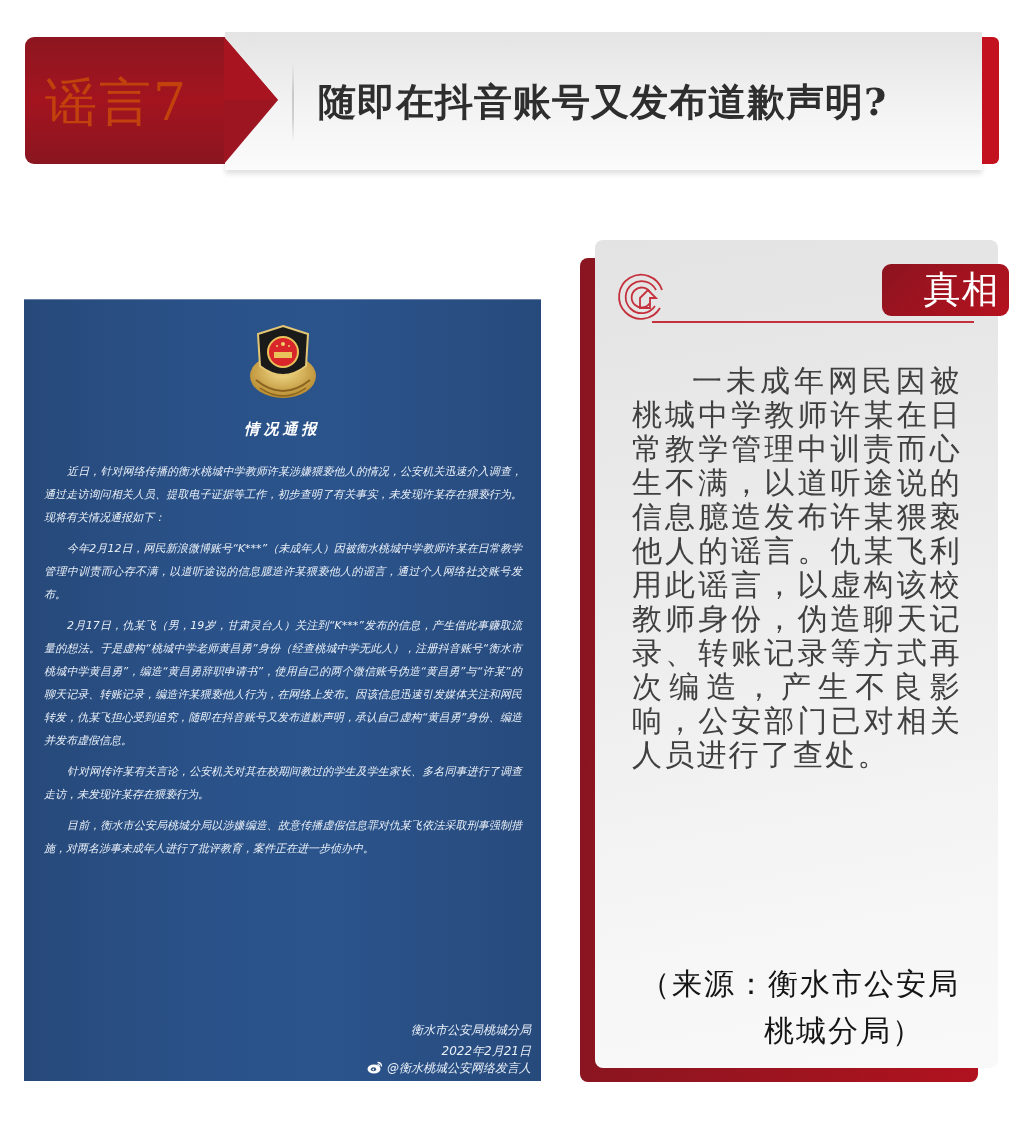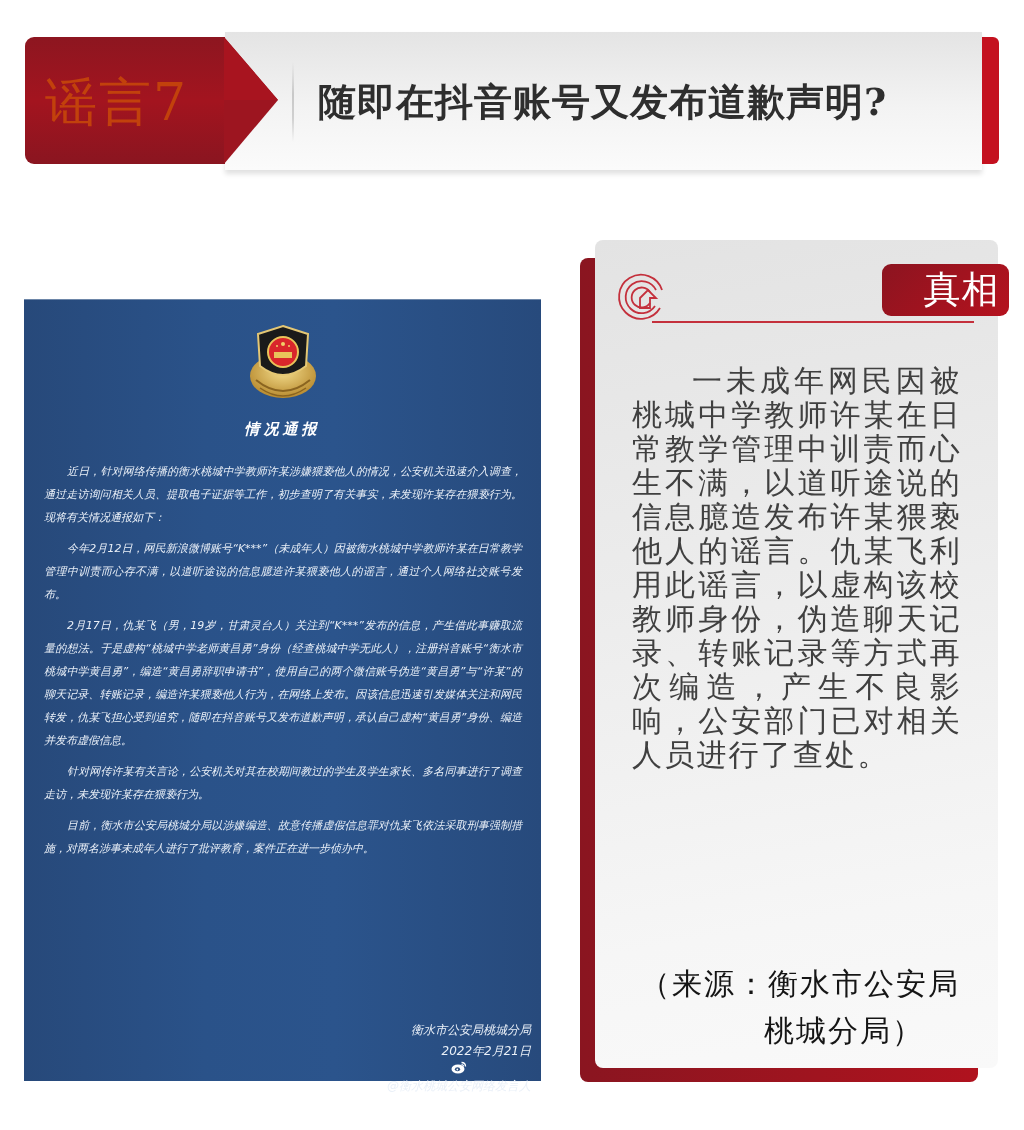--- a/index.html
+++ b/index.html
@@ -62,21 +62,21 @@
   }
   .notice-body {
     position:absolute; left:20px; top:160px; width:478px;
     font-size:11px; line-height:23px; color:#eaf0f8;
   }
   .notice-body p { margin:0 0 8px 0; text-indent:2.1em; text-align:justify; }
   .notice-sign {
     position:absolute; right:10px; top:722px; text-align:right;
     font-size:12px; line-height:17px; color:#eaf0f8;
   }
-  .weibo-line { display:flex; align-items:center; justify-content:flex-end; gap:4px;flex-direction:column; }
+  .weibo-line { display:flex; justify-content:flex-end; gap:4px; }
   .weibo-icon { width:16px; height:14px; }
 
   
   .card-red {
     position:absolute; left:580px; top:258px; width:398px; height:824px;
     background:linear-gradient(90deg,#8a1520 0%,#a0141f 60%,#b0121e 100%);
     border-radius:8px;
   }
   .card-gray {
     position:absolute; left:595px; top:240px; width:403px; height:828px;

